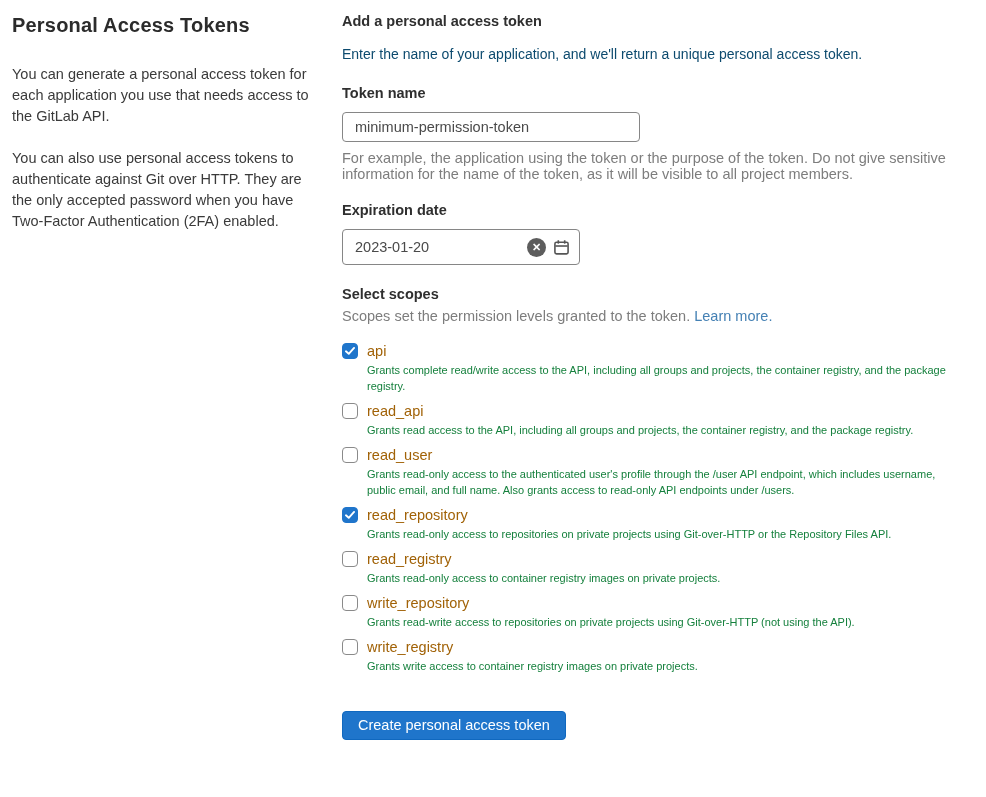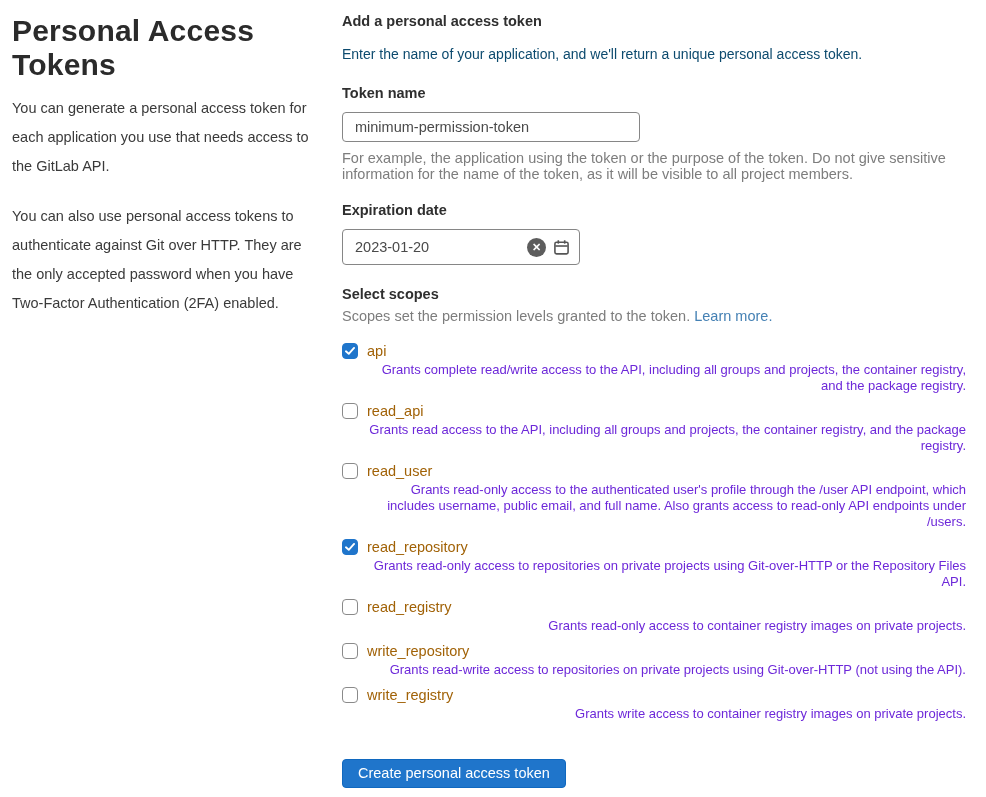--- a/index.html
+++ b/index.html
@@ -9,25 +9,25 @@
     color: #333333;
     width: 986px;
     height: 797px;
     overflow: hidden;
   }
   .layout { display: flex; padding: 12px 0 0 12px; }
 
   
   .sidebar { width: 308px; margin-right: 22px; flex-shrink: 0; }
   .sidebar h1 {
-    font-size: 30px; font-weight: bold; color: #2b2b2b;
-    margin: 2px 0 12px 0; letter-spacing: 0.2px;
+    font-size: 20px; font-weight: bold; color: #2b2b2b;
+    margin: 2px 0 27px 0; letter-spacing: 0.2px;
   }
   .sidebar p {
-    font-size: 14.5px; line-height: 29px; color: #3a3a3a;
+    font-size: 14.5px; line-height: 21px; color: #3a3a3a;
     margin-bottom: 21px; max-width: 302px;
   }
 
   
   .form-col { width: 624px; padding-top: 1px; }
   .section-heading { font-size: 14.5px; font-weight: bold; color: #2f2f2f; margin-bottom: 17px; }
   .intro { font-size: 14px; color: #0c4a6e; margin-bottom: 23px; }
   .field-label { font-size: 14.5px; font-weight: bold; color: #2f2f2f; margin-bottom: 11px; }
 
   .text-input {
@@ -64,22 +64,22 @@
   .checkbox {
     width: 16px; height: 16px; border: 1px solid #8a8a8a; border-radius: 4px;
     background: #fff; margin-right: 9px; flex-shrink: 0; cursor: pointer;
     display: flex; align-items: center; justify-content: center;
   }
   .checkbox svg { display: none; }
   .checkbox.checked { background: #1f75cb; border-color: #1f75cb; }
   .checkbox.checked svg { display: block; }
   .scope-name { font-size: 14.5px; color: #a16207; cursor: pointer; }
   .scope-desc {
-    font-size: 13px; color: #6d28d9; line-height: 16px;
-    margin: 3px 0 0 25px; max-width: 600px; text-align: right;
+    font-size: 11px; color: #15803d; line-height: 16px;
+    margin: 3px 0 0 25px; max-width: 600px;
   }
 
   .submit-btn {
     margin-top: 28px;
     background: #1f75cb; border: 1px solid #1068bf; border-radius: 4px;
     color: #ffffff; font-size: 14.5px; font-family: "Liberation Sans", sans-serif;
     padding: 5px 15px 6px 15px; cursor: pointer;
   }
 </style>
 </head>

